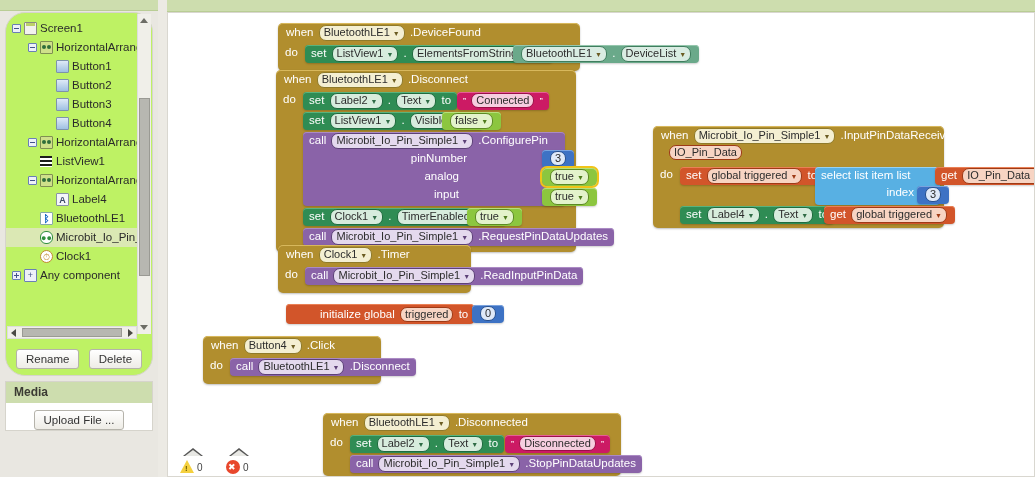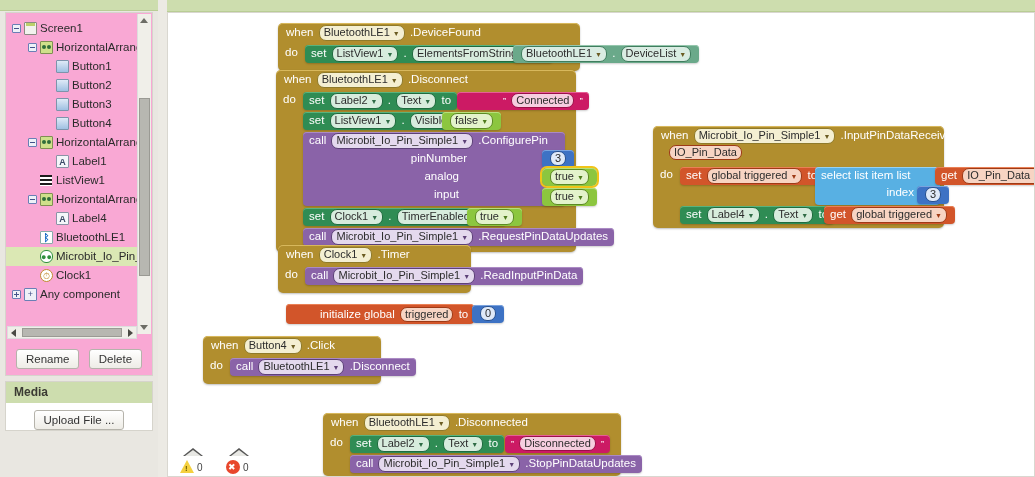--- a/index.html
+++ b/index.html
@@ -17,21 +17,21 @@
     position:absolute;left:0;top:0;width:158px;height:477px;
     background:#e9e7e1;
   }
   .sb-topbar{
     position:absolute;left:0;top:0;width:158px;height:10px;
     background:#cdddae;border-bottom:1px solid #b9cd95;
   }
   .panel{
     position:absolute;background:#ffffff;border:1px solid #d6d4cc;
   }
-  #comp-panel{left:5px;top:12px;width:146px;height:362px;background:#f9a8d4;}
+  #comp-panel{left:5px;top:12px;width:146px;height:362px;background:#bef264;border-radius:20px;}
   .tree{
     position:absolute;left:0;top:0;width:131px;height:322px;
     overflow:hidden;padding-top:6px;box-sizing:border-box;
   }
   .trow{
     position:relative;height:19px;line-height:19px;white-space:nowrap;
     font-size:11.5px;color:#2b2b2b;
   }
   .trow.sel{background:#dbe8b4;}
   .tog{
@@ -159,21 +159,20 @@
 
     <div class="panel" id="comp-panel">
       <div class="tree" id="tree-host">
           <div class="trow" style="padding-left: 6px;"><span class="tog"></span><span class="ico ico-screen"></span><span>Screen1</span></div>
           <div class="trow" style="padding-left: 22px;"><span class="tog"></span><span class="ico ico-ha"></span><span>HorizontalArrangement1</span></div>
           <div class="trow" style="padding-left: 38px;"><span style="display: inline-block; width: 12px;"></span><span class="ico ico-btn"></span><span>Button1</span></div>
           <div class="trow" style="padding-left: 38px;"><span style="display: inline-block; width: 12px;"></span><span class="ico ico-btn"></span><span>Button2</span></div>
           <div class="trow" style="padding-left: 38px;"><span style="display: inline-block; width: 12px;"></span><span class="ico ico-btn"></span><span>Button3</span></div>
           <div class="trow" style="padding-left: 38px;"><span style="display: inline-block; width: 12px;"></span><span class="ico ico-btn"></span><span>Button4</span></div>
           <div class="trow" style="padding-left: 22px;"><span class="tog"></span><span class="ico ico-ha"></span><span>HorizontalArrangement2</span></div>
-          <div class="trow" style="padding-left: 38px;"><span style="display: inline-block; width: 12px;"></span><span class="ico ico-label">A</span><span>Label1</span></div>
           <div class="trow" style="padding-left: 22px;"><span style="display: inline-block; width: 12px;"></span><span class="ico ico-list"></span><span>ListView1</span></div>
           <div class="trow" style="padding-left: 22px;"><span class="tog"></span><span class="ico ico-ha"></span><span>HorizontalArrangement3</span></div>
           <div class="trow" style="padding-left: 38px;"><span style="display: inline-block; width: 12px;"></span><span class="ico ico-label">A</span><span>Label4</span></div>
           <div class="trow" style="padding-left: 22px;"><span style="display: inline-block; width: 12px;"></span><span class="ico ico-bt">ᛒ</span><span>BluetoothLE1</span></div>
           <div class="trow sel" style="padding-left: 22px;"><span style="display: inline-block; width: 12px;"></span><span class="ico ico-mb">●●</span><span>Microbit_Io_Pin_Simpl</span></div>
           <div class="trow" style="padding-left: 22px;"><span style="display: inline-block; width: 12px;"></span><span class="ico ico-clk">⏱</span><span>Clock1</span></div>
           <div class="trow" style="padding-left: 6px;"><span class="tog plus" style="position: relative;"><span style="position: absolute; left: 3px; top: 1px; width: 1px; height: 5px; background: rgb(68, 83, 138);"></span></span><span class="ico ico-any">+</span><span>Any component</span></div>
         </div>
 
       <div class="v-scroll">
@@ -242,21 +241,21 @@
 
       <div class="blk set-blk" style="left:27px;top:22px;height:18px;">
         <div class="rowtxt">
           <span>set</span>
           <span class="field"><span>Label2</span><span class="car">▼</span></span>
           <span>.</span>
           <span class="field"><span>Text</span><span class="car">▼</span></span>
           <span>to</span>
         </div>
       </div>
-      <div class="blk txt-blk" style="left:181px;top:22px;height:18px;padding-left:40px;">
+      <div class="blk txt-blk" style="left:181px;top:22px;height:18px;">
         <div class="rowtxt">
           <span style="font-size:9px;">”</span>
           <span class="field" style="background:#f6cddf;border-color:#9c0f47;"><span>Connected</span></span>
           <span style="font-size:9px;">”</span>
         </div>
       </div>
 
       <div class="blk set-blk" style="left:27px;top:42px;height:18px;">
         <div class="rowtxt">
           <span>set</span>

